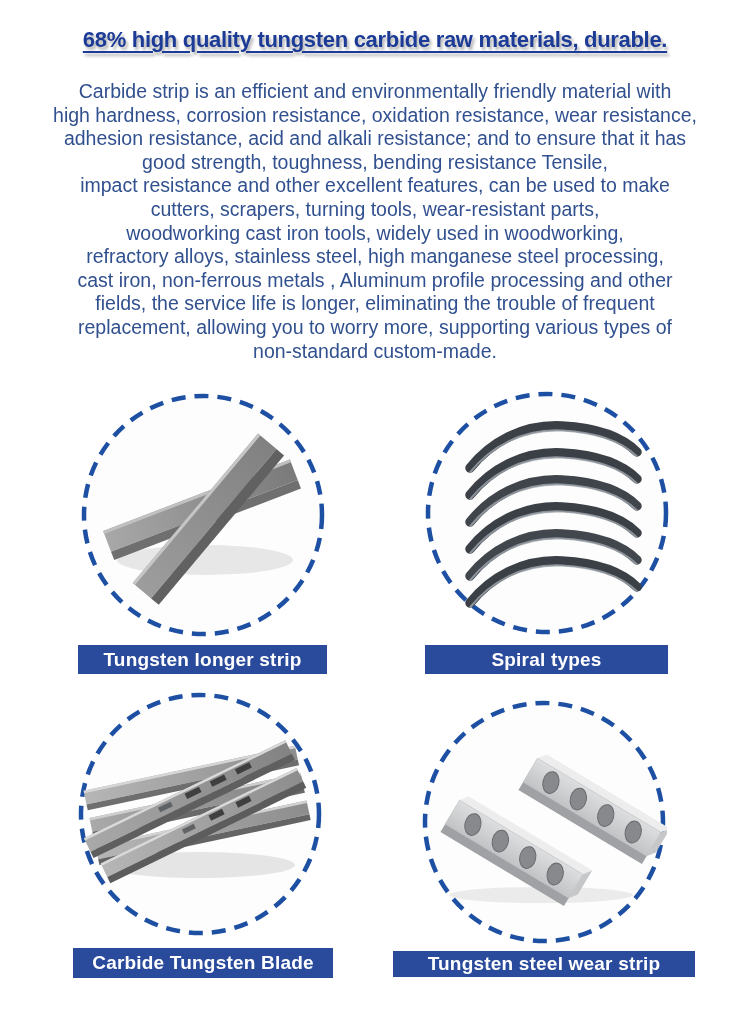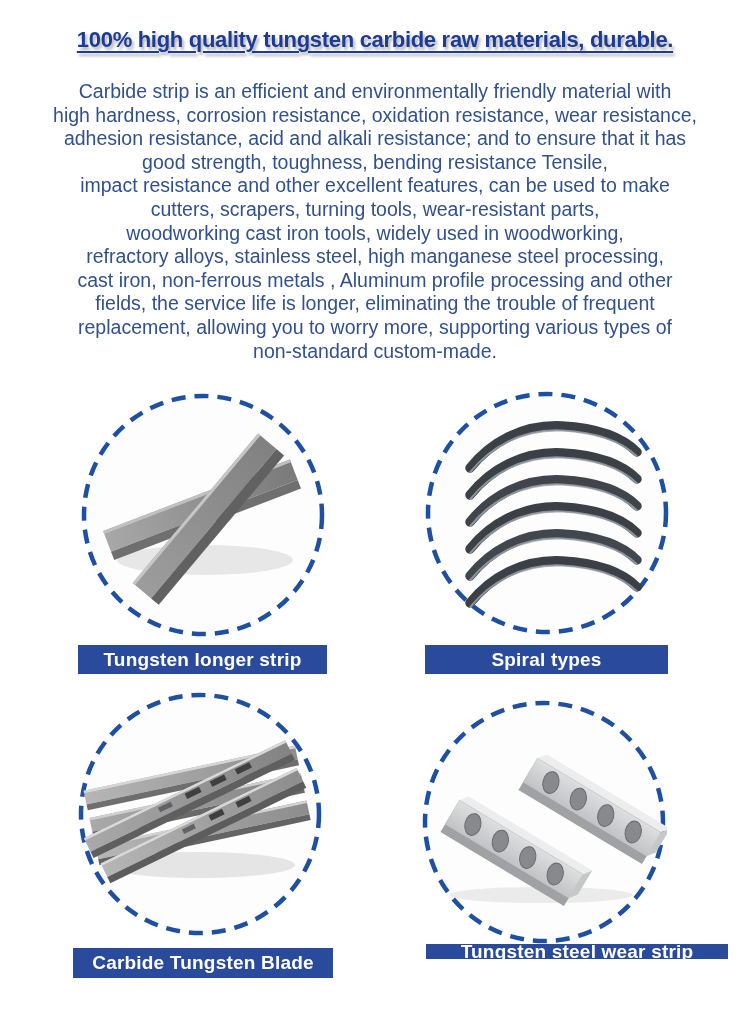--- a/index.html
+++ b/index.html
@@ -59,28 +59,28 @@
   #card-2 { left: 420px; top: 390px; width: 265px; height: 284px; }
   #card-2 svg { left: 4px; top: 0; }
   #card-2 .product-banner { left: 5px; top: 255px; width: 243px; height: 29px; }
 
   #card-3 { left: 70px; top: 691px; width: 270px; height: 287px; }
   #card-3 svg { left: 7px; top: 0; }
   #card-3 .product-banner { left: 3px; top: 257px; width: 260px; height: 30px; }
 
   #card-4 { left: 390px; top: 699px; width: 310px; height: 279px; }
   #card-4 svg { left: 31px; top: 0; }
-  #card-4 .product-banner { left: 3px; top: 245px; width: 302px; height: 15px; margin-left: 33px; }
+  #card-4 .product-banner { left: 3px; top: 252px; width: 302px; height: 26px; }
 </style>
 </head>
 <body>
 
 <div class="page">
 
-  <div class="page-title">100% high quality tungsten carbide raw materials, durable.</div>
+  <div class="page-title">68% high quality tungsten carbide raw materials, durable.</div>
 
   <div class="description">Carbide strip is an efficient and environmentally friendly material with
 high hardness, corrosion resistance, oxidation resistance, wear resistance,
 adhesion resistance, acid and alkali resistance; and to ensure that it has
 good strength, toughness, bending resistance Tensile,
 impact resistance and other excellent features, can be used to make
 cutters, scrapers, turning tools, wear-resistant parts,
 woodworking cast iron tools, widely used in woodworking,
 refractory alloys, stainless steel, high manganese steel processing,
 cast iron, non-ferrous metals , Aluminum profile processing and other

